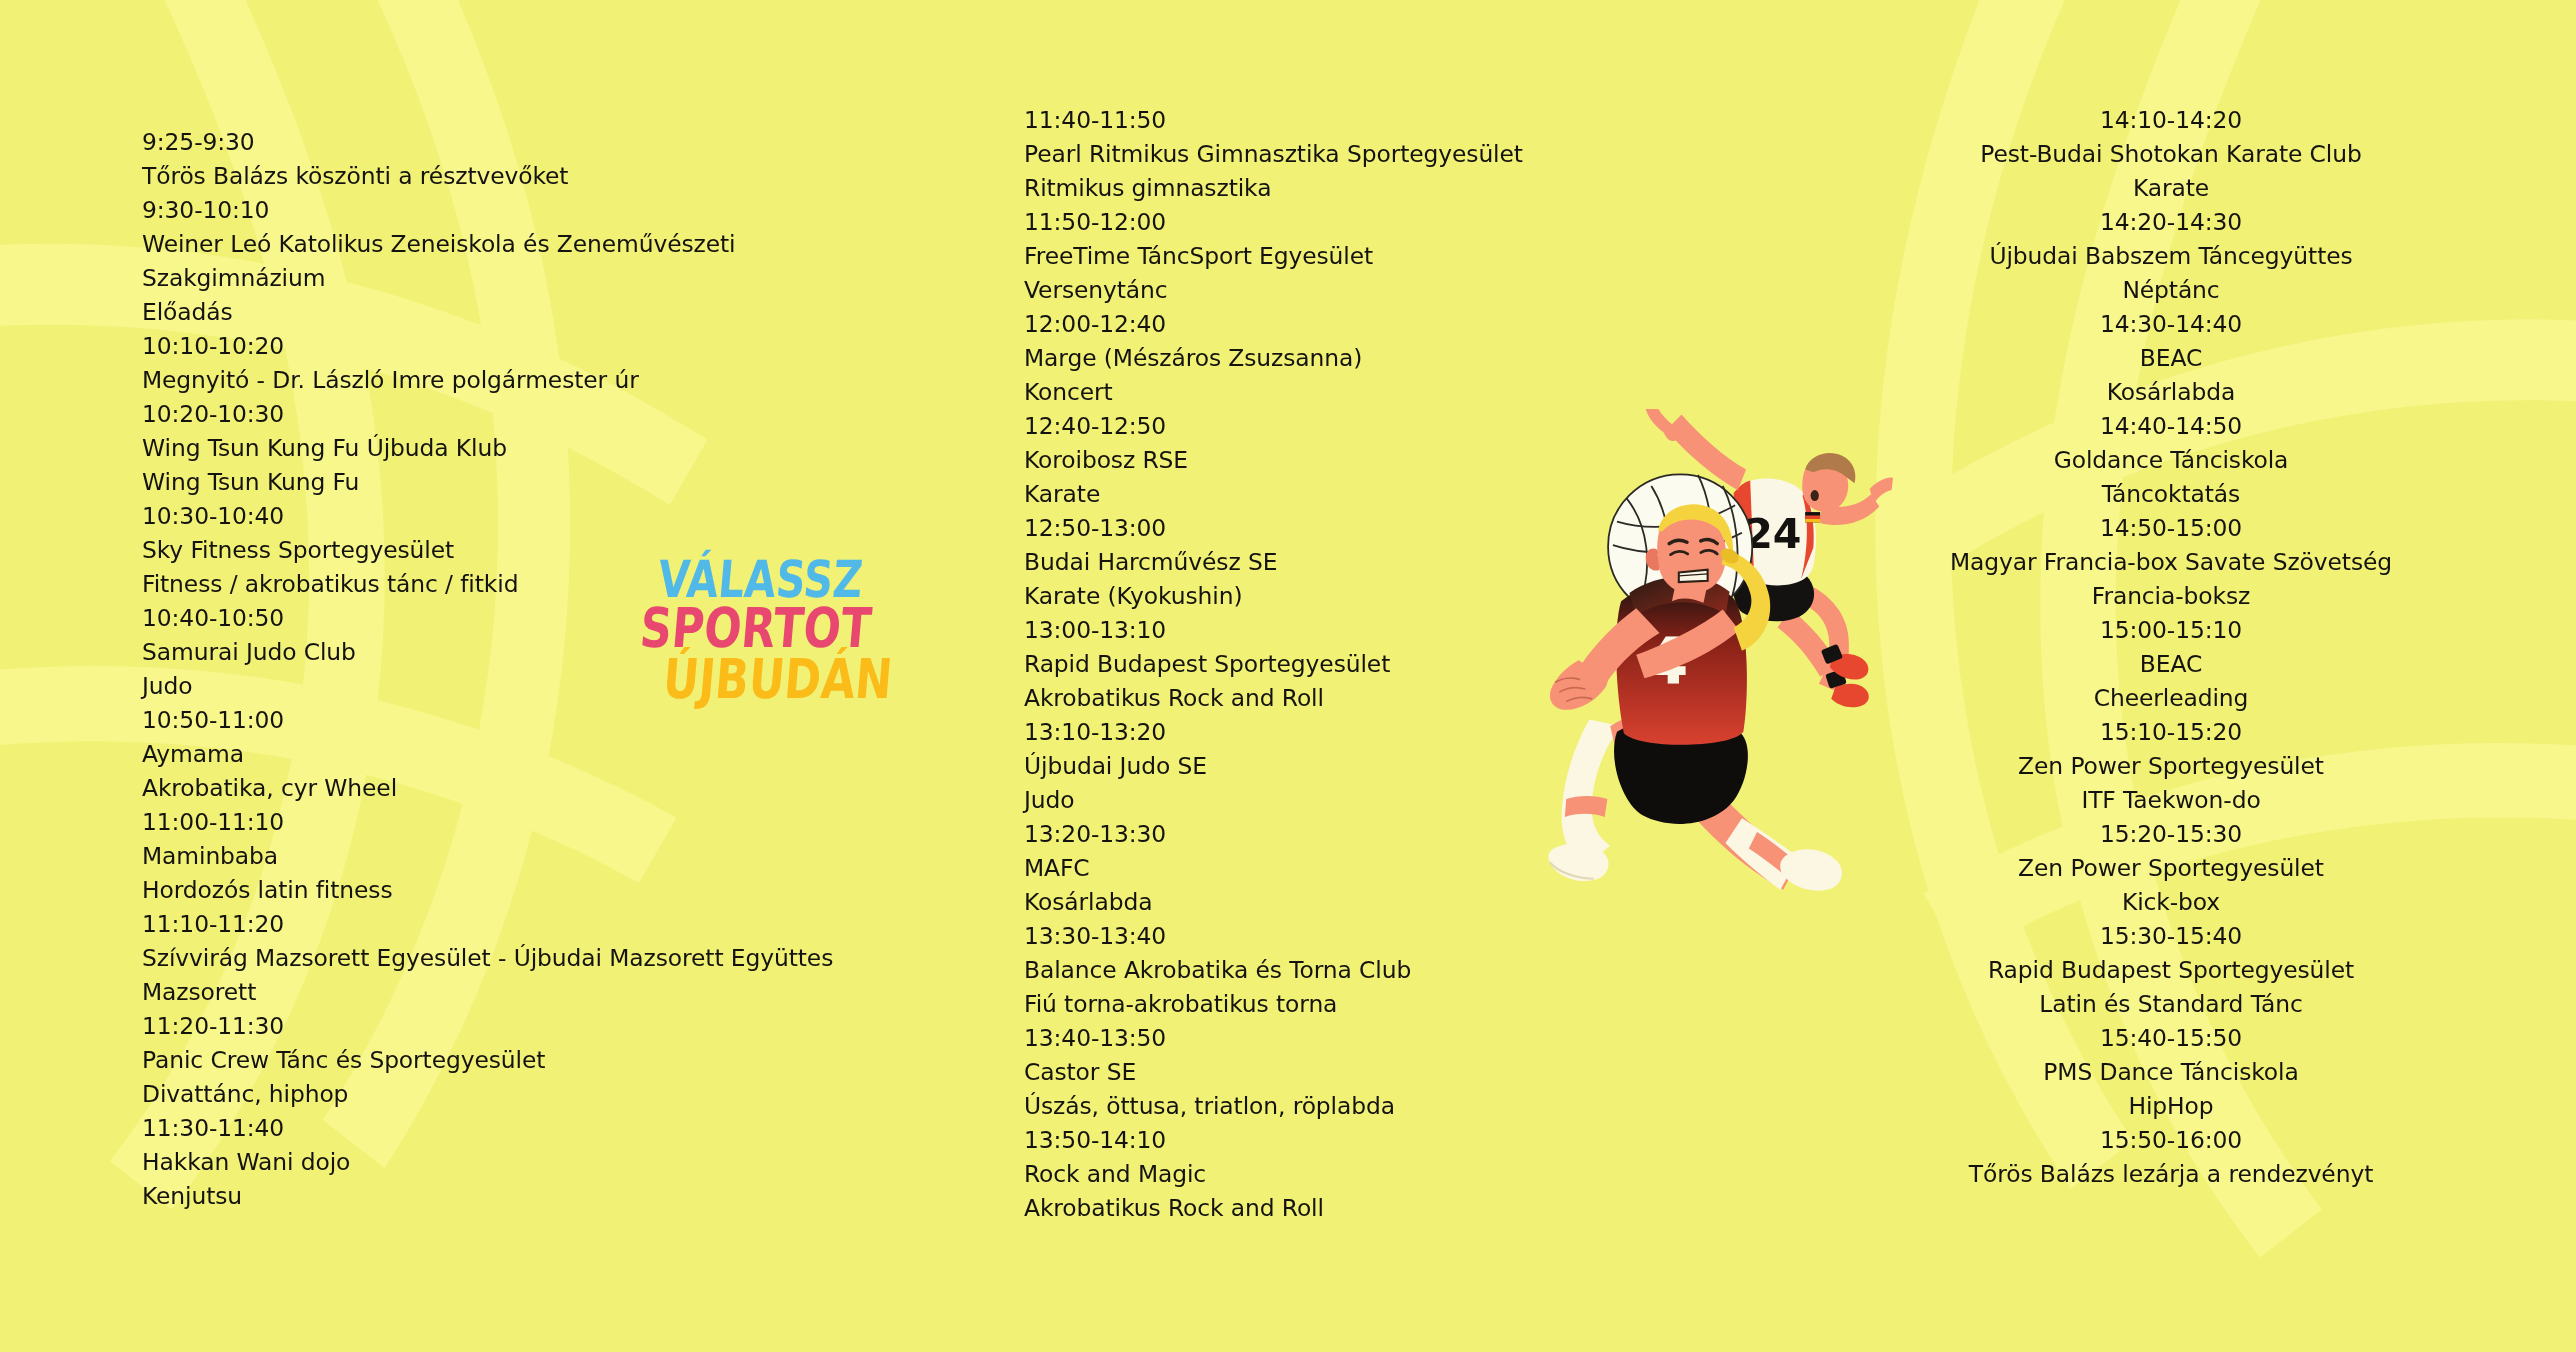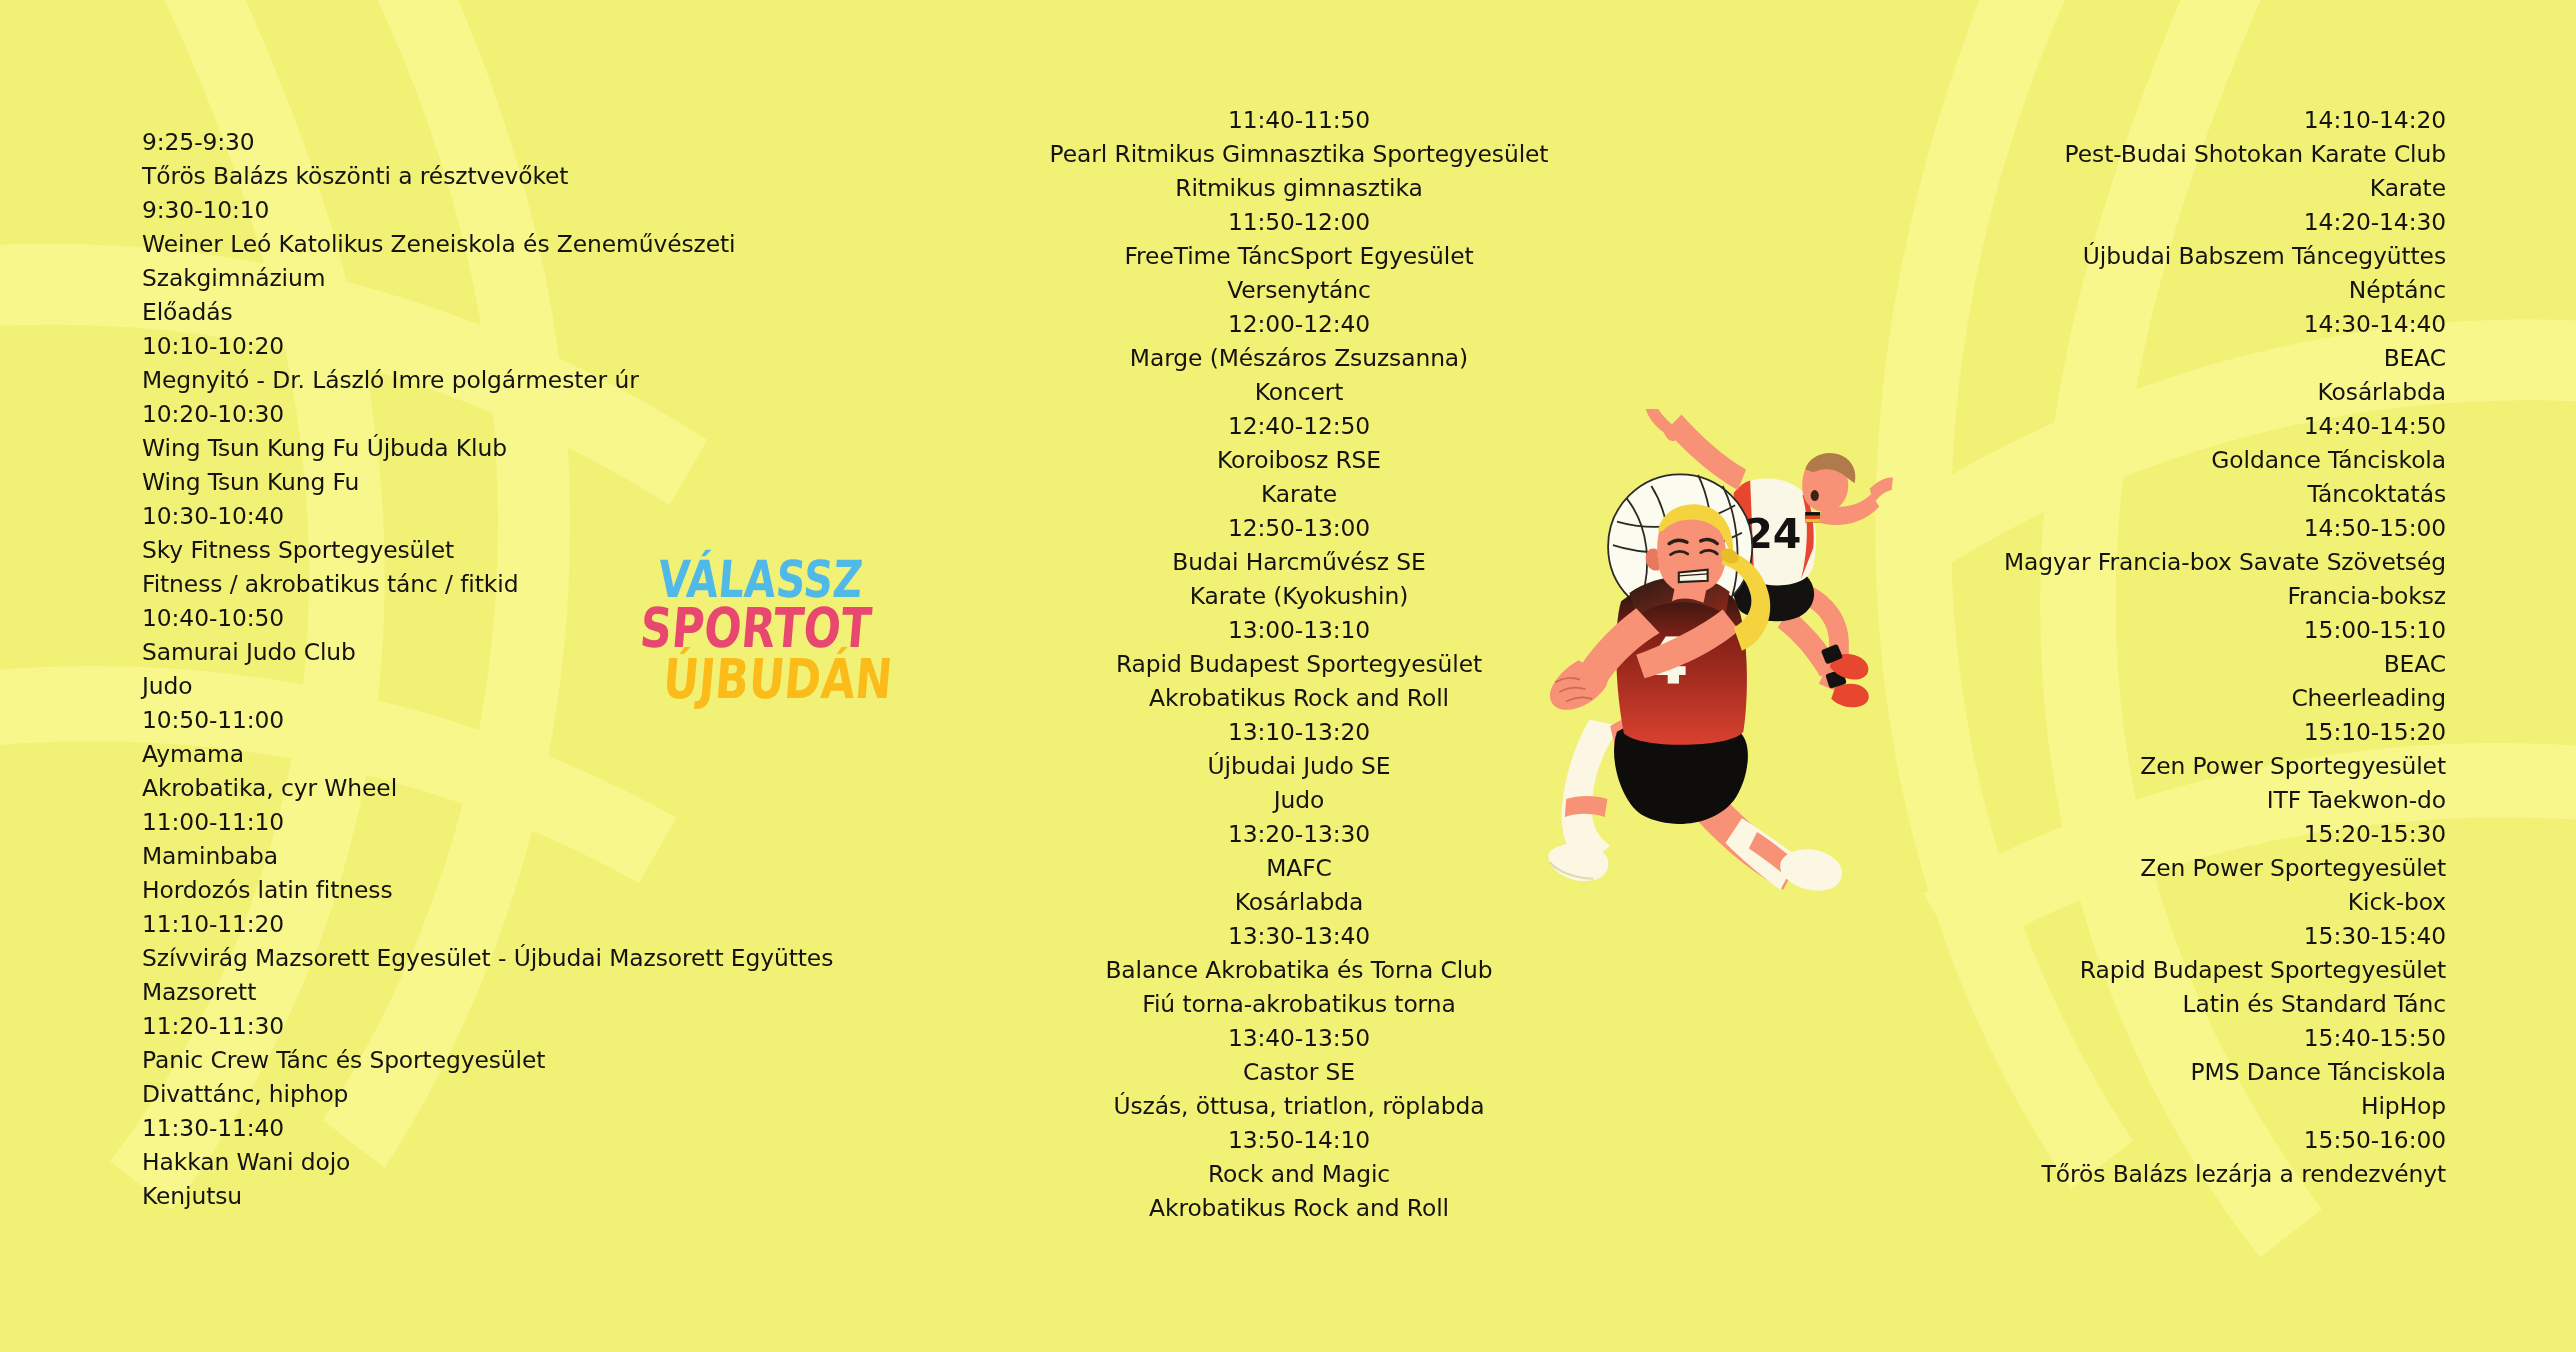--- a/index.html
+++ b/index.html
@@ -30,22 +30,22 @@
     font-family: "DejaVu Sans", sans-serif;
     font-size: 23.4px;
     line-height: 34px;
     color: #15130f;
     letter-spacing: -0.1px;
     white-space: pre;
   }
   .col .ln { display: block; }
 
   #col-left   { left: 142px;  top: 125px;  text-align: left;   width: 790px; }
-  #col-middle { left: 1024px; top: 103px;  text-align: center; width: 550px;  }
-  #col-right  { left: 1896px; top: 103px;  text-align: right;  width: 550px;  }
+  #col-middle { left: 1024px; top: 103px;  text-align: left; width: 550px;  }
+  #col-right  { left: 1896px; top: 103px;  text-align: center;  width: 550px;  }
 
   
   #logo {
     position: absolute;
     left: 650px;
     top: 554px;
     width: 385px;
     height: 227px;
   }
   #logo .lg-line {

